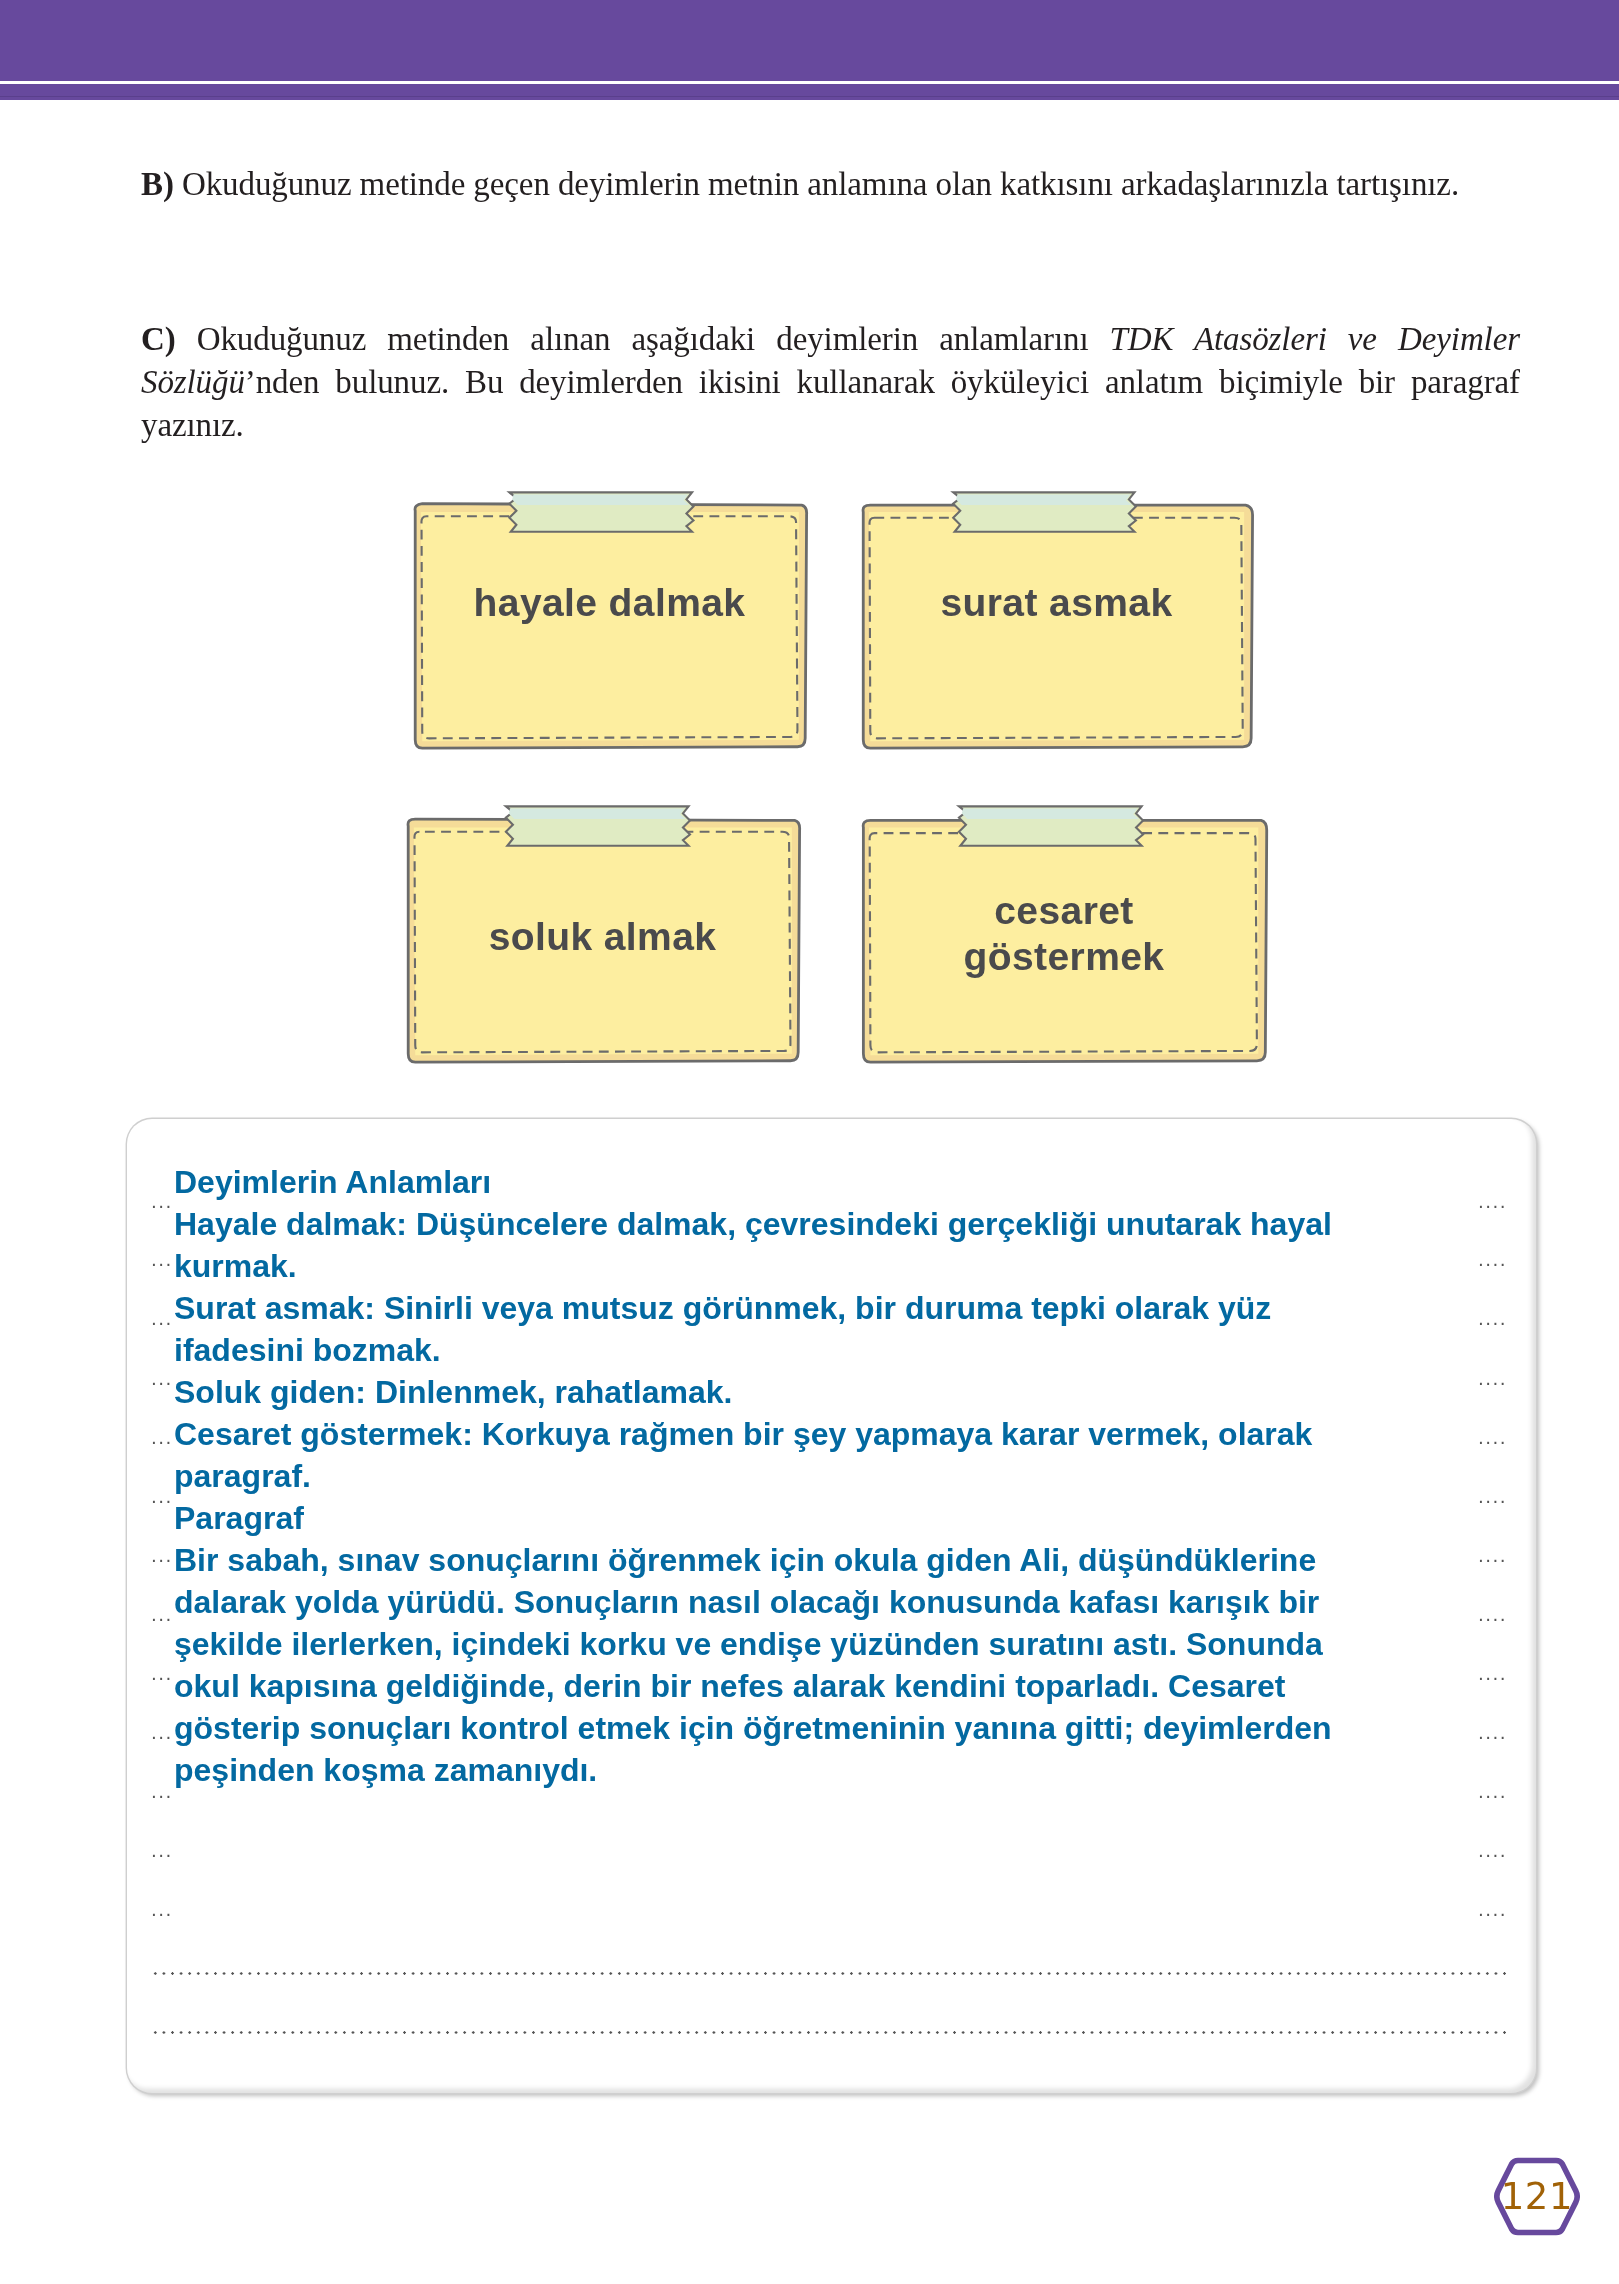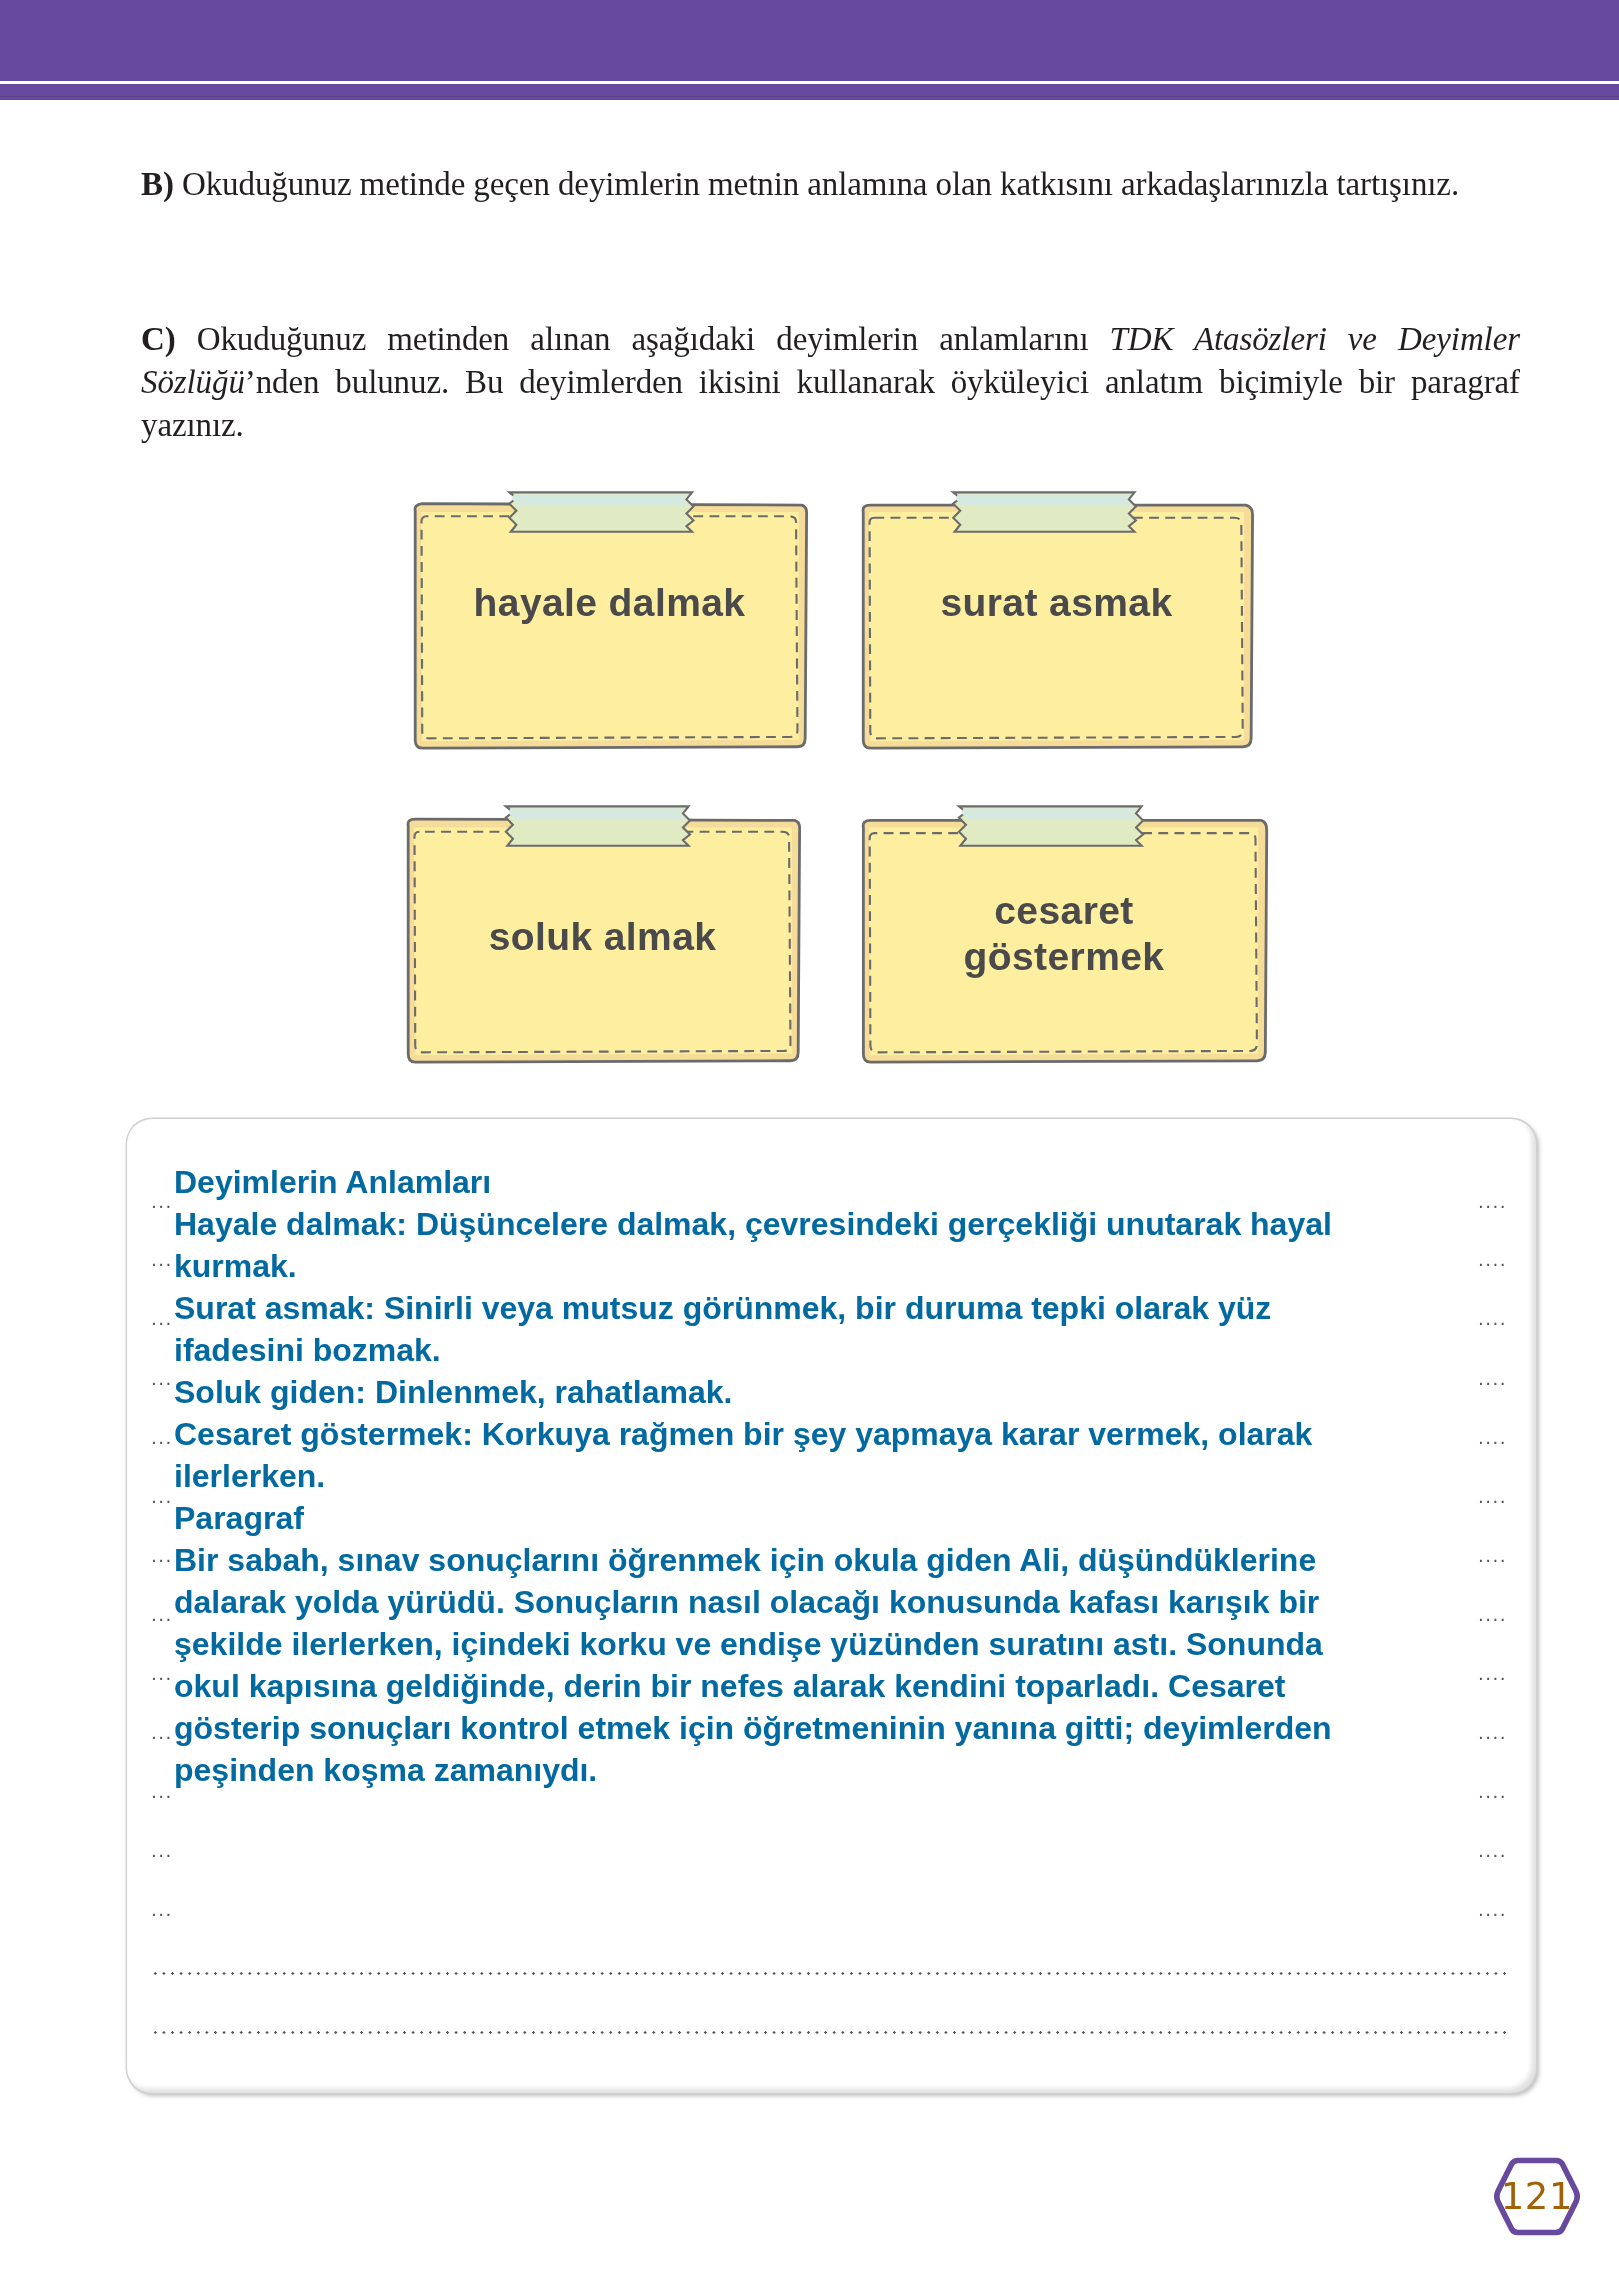--- a/index.html
+++ b/index.html
@@ -167,21 +167,21 @@
 <div class="full-dots" style="top:2031px;"></div>
 
 <div class="answer-text">
   <div>Deyimlerin Anlamları</div>
   <div>Hayale dalmak: Düşüncelere dalmak, çevresindeki gerçekliği unutarak hayal</div>
   <div>kurmak.</div>
   <div>Surat asmak: Sinirli veya mutsuz görünmek, bir duruma tepki olarak yüz</div>
   <div>ifadesini bozmak.</div>
   <div>Soluk giden: Dinlenmek, rahatlamak.</div>
   <div>Cesaret göstermek: Korkuya rağmen bir şey yapmaya karar vermek, olarak</div>
-  <div>ilerlerken.</div>
+  <div>paragraf.</div>
   <div>Paragraf</div>
   <div>Bir sabah, sınav sonuçlarını öğrenmek için okula giden Ali, düşündüklerine</div>
   <div>dalarak yolda yürüdü. Sonuçların nasıl olacağı konusunda kafası karışık bir</div>
   <div>şekilde ilerlerken, içindeki korku ve endişe yüzünden suratını astı. Sonunda</div>
   <div>okul kapısına geldiğinde, derin bir nefes alarak kendini toparladı. Cesaret</div>
   <div>gösterip sonuçları kontrol etmek için öğretmeninin yanına gitti; deyimlerden</div>
   <div>peşinden koşma zamanıydı.</div>
 </div>
 
 <div class="page-num">

